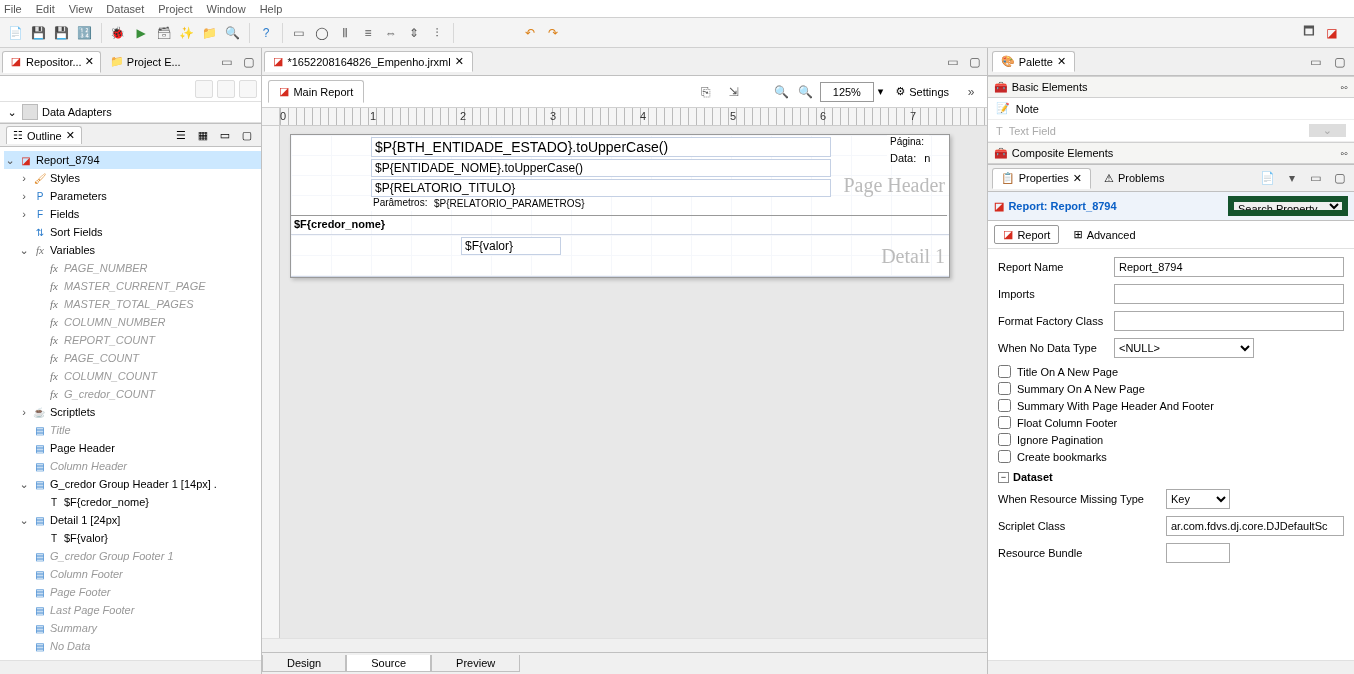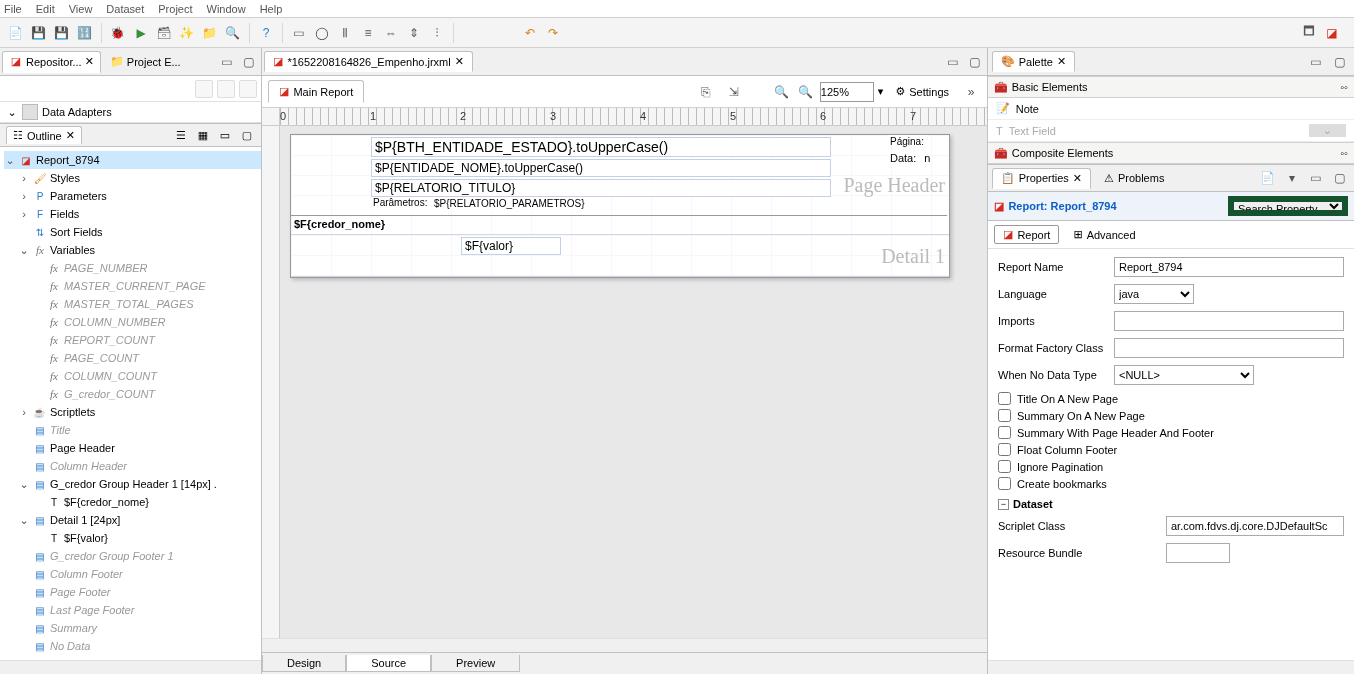--- a/index.html
+++ b/index.html
@@ -50,21 +50,21 @@
 
 
 .center-panel { flex: 1; min-width: 0; display: flex; flex-direction: column; background: #fff; border-right: 1px solid #c0c0c0; }
 .editor-tabs { height: 28px; background: #f0f0f0; border-bottom: 1px solid #c0c0c0; display: flex; align-items: center; gap: 2px; padding: 0 2px; }
 .etab { padding: 3px 8px; border: 1px solid transparent; display: flex; align-items: center; gap: 4px; cursor: pointer; }
 .etab.active { background: #fff; border: 1px solid #c0c0c0; border-bottom: 1px solid #fff; border-radius: 3px 3px 0 0; }
 .editor-tb { height: 32px; border-bottom: 1px solid #d0d0d0; display: flex; align-items: center; padding: 0 6px; gap: 8px; }
 .editor-tb .etab2 { padding: 4px 10px; background: #fff; border: 1px solid #c0c0c0; border-bottom: 1px solid #fff; border-radius: 3px 3px 0 0; display: flex; gap: 4px; align-items: center; }
 .editor-tb .spring { flex: 1; }
 .zoom { display: flex; gap: 4px; align-items: center; }
-.zoom-sel { width: 54px; height: 20px; border: 1px solid #999; }
+.zoom-sel { width: 54px; height: 20px; border: 1px solid #999; text-align: center; }
 .settings-btn { padding: 2px 4px; display: flex; gap: 4px; align-items: center; cursor: pointer; }
 
 .ruler-h { height: 18px; background: #f5f5f5; border-bottom: 1px solid #ccc; display: flex; }
 .ruler-corner { width: 18px; border-right: 1px solid #ccc; }
 .ruler-h-inner { flex: 1; background: repeating-linear-gradient(to right, #bbb 0px, #bbb 1px, transparent 1px, transparent 8px); position: relative; font-size: 9px; color: #333; }
 .ruler-label { position: absolute; top: 2px; }
 
 .editor-body { flex: 1; display: flex; min-height: 0; }
 .ruler-v { width: 18px; background: #f5f5f5; border-right: 1px solid #ccc; }
 .canvas-wrap { flex: 1; overflow: auto; background: #e8e8e8; position: relative; }
@@ -524,24 +524,20 @@
         <span>⊞</span>
         <span>Advanced</span>
       </div>
     </div>
     <div class="props-body">
       <div class="prop-row">
         <span class="plabel">Report Name</span>
         <input class="pinput" value="Report_8794" style="">
       </div>
       <div class="prop-row">
-        <span class="plabel">Language</span>
-        <select class="psel" style="max-width:80px;"><option>java</option></select>
-      </div>
-      <div class="prop-row">
         <span class="plabel">Imports</span>
         <input class="pinput" value="" style="">
       </div>
       <div class="prop-row">
         <span class="plabel">Format Factory Class</span>
         <input class="pinput" value="" style="">
       </div>
       <div class="prop-row">
         <span class="plabel">When No Data Type</span>
         <select class="psel" style="max-width:140px;"><option>&lt;NULL&gt;</option></select>
@@ -569,20 +565,24 @@
       <div class="pcheck">
           <input type="checkbox" style="">
           <span>Create bookmarks</span>
         </div>
 
       <div class="dataset-h">
         <span class="collapse">−</span>
         <b>Dataset</b>
       </div>
       <div class="prop-row">
+        <span class="plabel" style="width:160px;">When Resource Missing Type</span>
+        <select class="psel" style="max-width:64px;"><option>Key</option></select>
+      </div>
+      <div class="prop-row">
         <span class="plabel" style="width:160px;">Scriplet Class</span>
         <input class="pinput" value="ar.com.fdvs.dj.core.DJDefaultSc" style="">
       </div>
       <div class="prop-row">
         <span class="plabel" style="width:160px;">Resource Bundle</span>
         <input class="pinput" style="max-width: 64px;" value="">
       </div>
     </div>
     <div class="hbot">
         <div class="sb"></div>

